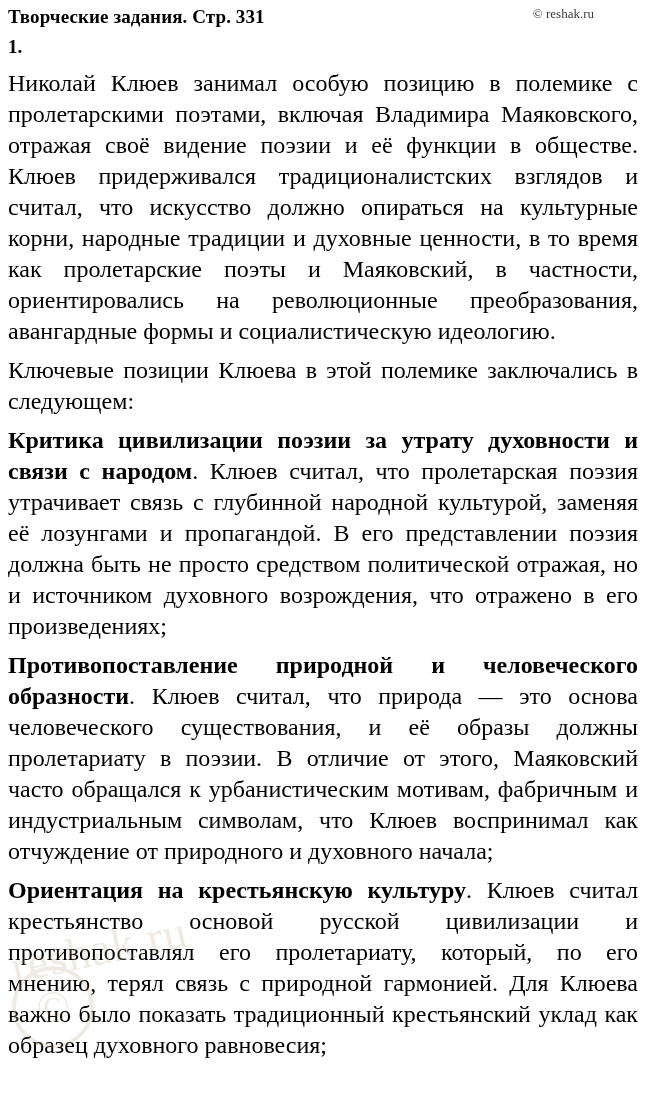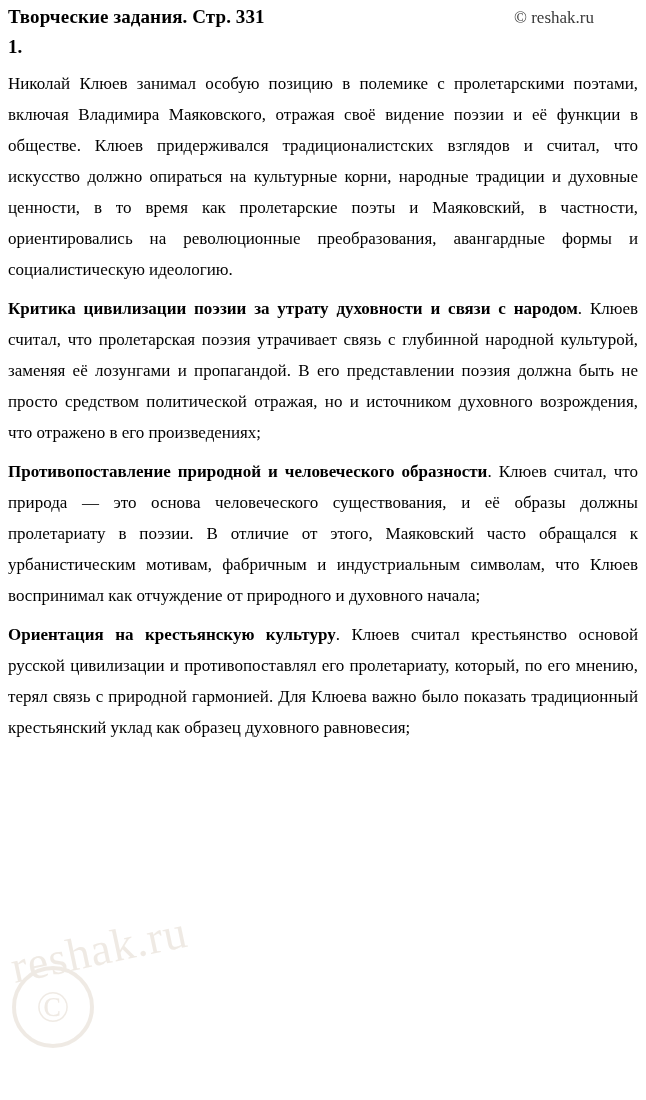--- a/index.html
+++ b/index.html
@@ -17,44 +17,44 @@
   }
   .page {
     position: relative;
     width: 646px;
     height: 1100px;
     box-sizing: border-box;
     padding: 6px 8px 0 8px;
   }
   .header-row {
     display: flex;
-    align-items: flex-end;
+    align-items: flex-start;
     justify-content: space-between;
     margin: 0 0 2px 0;
   }
   .doc-title {
     font-weight: bold;
     font-size: 19px;
     line-height: 22px;
     letter-spacing: 0.1px;
   }
   .copyright {
-    font-size: 17px;
+    font-size: 13px;
     color: #3a3a3a;
     white-space: nowrap;
     padding-right: 44px;
   }
   .task-number {
     font-weight: bold;
     font-size: 19px;
     margin: 8px 0 10px 0;
   }
   p.para {
     text-align: justify;
-    font-size: 17px;
+    font-size: 24px;
     line-height: 31px;
     margin: 0 0 8px 0;
     hyphens: none;
   }
   p.para:last-child { margin-bottom: 6px; }
   .b { font-weight: bold; }
 
   
   .watermark {
     position: absolute;
@@ -104,20 +104,23 @@
     <div class="copyright">© reshak.ru</div>
   </div>
 
   <div class="task-number">1.</div>
 
   <div>
     <p class="para">
       <span>Николай Клюев занимал особую позицию в полемике с пролетарскими поэтами, включая Владимира Маяковского, отражая своё видение поэзии и её функции в обществе. Клюев придерживался традиционалистских взглядов и считал, что искусство должно опираться на культурные корни, народные традиции и духовные ценности, в то время как пролетарские поэты и Маяковский, в частности, ориентировались на революционные преобразования, авангардные формы и социалистическую идеологию.</span>
     </p>
 
+    <p class="para">
+      <span>Ключевые позиции Клюева в этой полемике заключались в следующем:</span>
+    </p>
 
     <p class="para">
       <span class="b">Критика цивилизации поэзии за утрату духовности и связи с народом</span><span>. Клюев считал, что пролетарская поэзия утрачивает связь с глубинной народной культурой, заменяя её лозунгами и пропагандой. В его представлении поэзия должна быть не просто средством политической отражая, но и источником духовного возрождения, что отражено в его произведениях;</span>
     </p>
 
     <p class="para">
       <span class="b">Противопоставление природной и человеческого образности</span><span>. Клюев считал, что природа — это основа человеческого существования, и её образы должны пролетариату в поэзии. В отличие от этого, Маяковский часто обращался к урбанистическим мотивам, фабричным и индустриальным символам, что Клюев воспринимал как отчуждение от природного и духовного начала;</span>
     </p>
 
     <p class="para">

